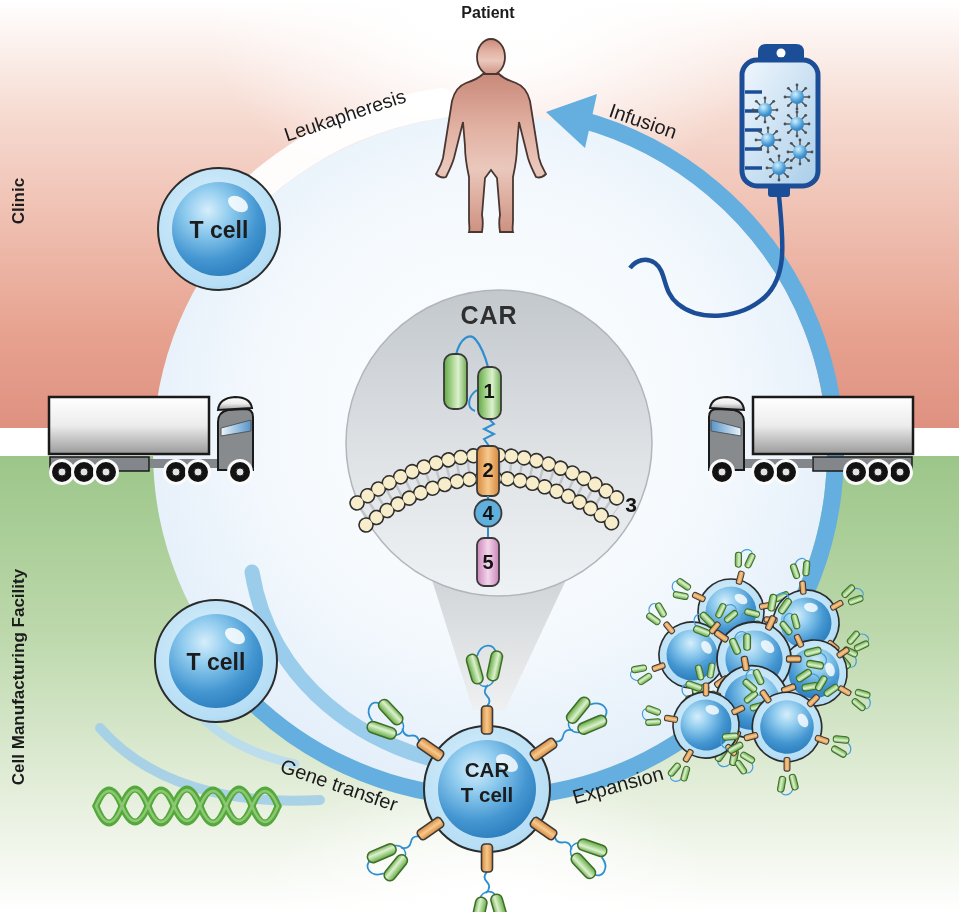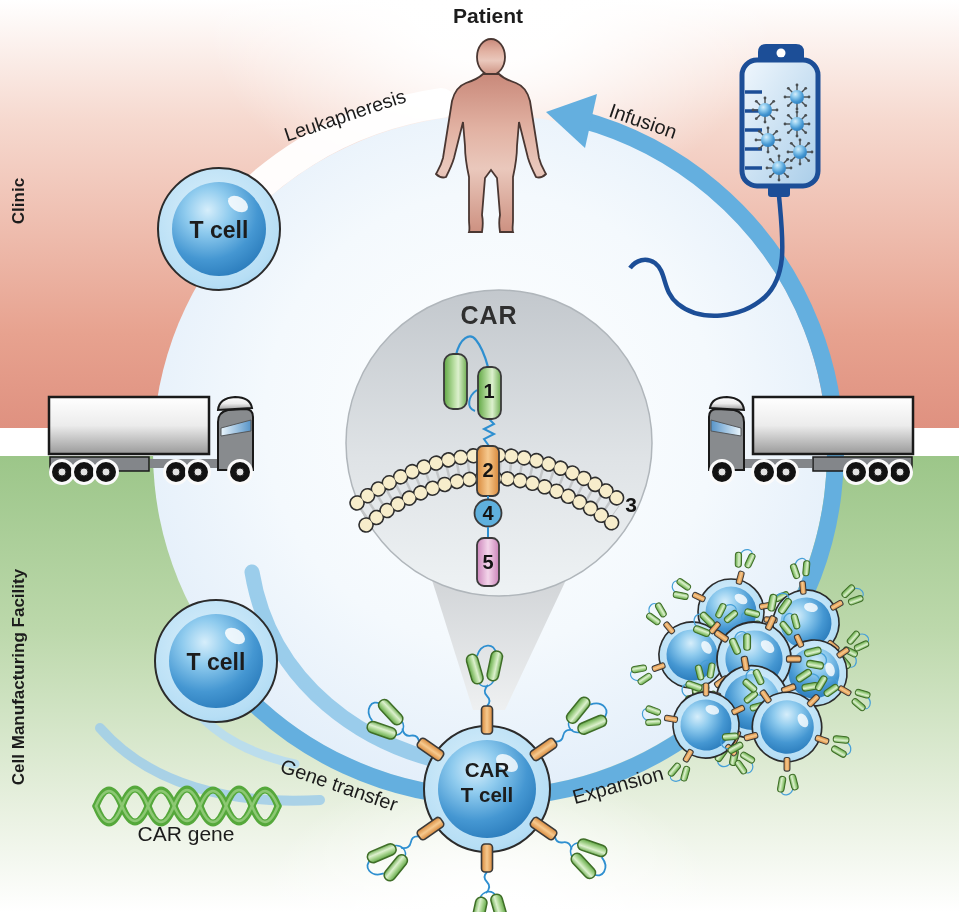--- a/index.html
+++ b/index.html
@@ -274,29 +274,28 @@
       <ellipse cx="507" cy="763" rx="12" ry="7.5" transform="rotate(32 507 763)" fill="#ffffff" opacity="0.8"></ellipse>
       <use href="#rec" transform="translate(487,789) rotate(0) translate(0,-56)"></use>
       <use href="#rec" transform="translate(487,789) rotate(55) translate(0,-56)"></use>
       <use href="#rec" transform="translate(487,789) rotate(125) translate(0,-56)"></use>
       <use href="#rec" transform="translate(487,789) rotate(180) translate(0,-56)"></use>
       <use href="#rec" transform="translate(487,789) rotate(235) translate(0,-56)"></use>
       <use href="#rec" transform="translate(487,789) rotate(305) translate(0,-56)"></use>
     </g>
   </svg>
 
-  <div class="lbl b" style="left:398px;top:4px;width:180px;font-size:21px;">Patient</div>
+  <div class="lbl b" style="left:398px;top:4px;width:180px;font-size:16px;">Patient</div>
   <div class="lbl" style="left:255px;top:104px;width:180px;font-size:19.5px;transform:rotate(-18.5deg);">Leukapheresis</div>
   <div class="lbl" style="left:563px;top:110px;width:160px;font-size:20px;transform:rotate(19deg);">Infusion</div>
   <div class="lbl b" style="left:-31px;top:191px;width:100px;font-size:17px;transform:rotate(-90deg);">Clinic</div>
   <div class="lbl b" style="left:-141px;top:667px;width:320px;font-size:17px;transform:rotate(-90deg);">Cell Manufacturing Facility</div>
   <div class="lbl b" style="left:149px;top:217px;width:140px;font-size:23px;">T cell</div>
   <div class="lbl b" style="left:146px;top:649px;width:140px;font-size:23px;">T cell</div>
   <div class="lbl b" style="left:424px;top:301px;width:130px;font-size:25px;letter-spacing:1px;color:#2f2f2f;">CAR</div>
   <div class="lbl b" style="left:417px;top:757px;width:140px;font-size:20.5px;line-height:25px;">
     <div>CAR</div>
     <div>T cell</div>
   </div>
   <div class="lbl" style="left:249px;top:774px;width:180px;font-size:20px;transform:rotate(19deg);">Gene transfer</div>
   <div class="lbl" style="left:528px;top:774px;width:180px;font-size:20px;transform:rotate(-15.5deg);">Expansion</div>
-  <div class="lbl" style="left:106px;top:822px;width:160px;font-size:21px;">CAR gene</div>
 
 </div>
 
 </body></html>

